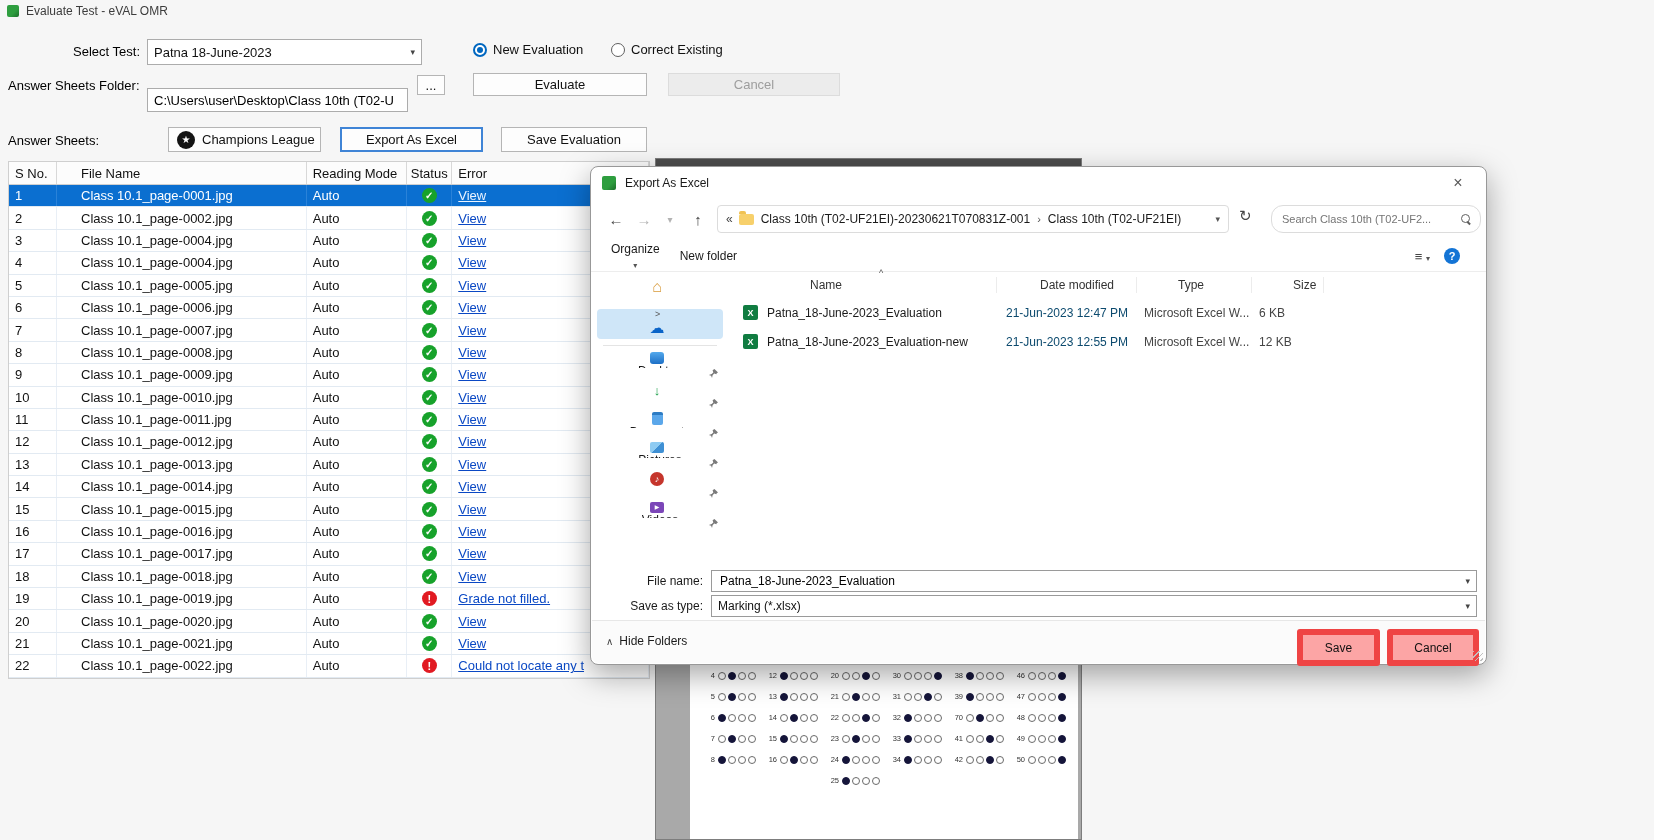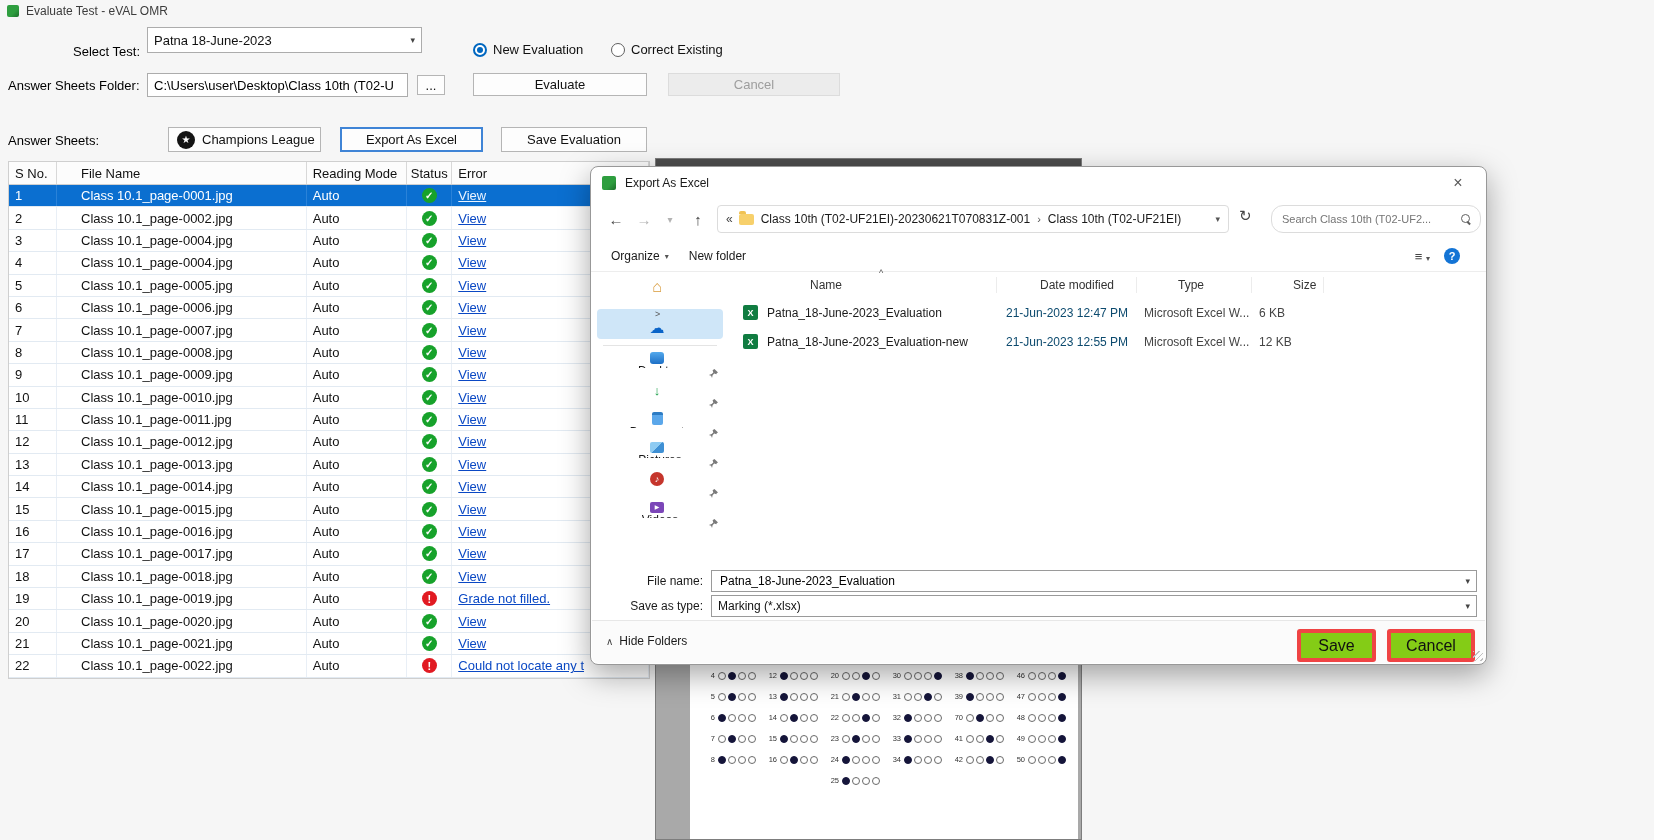--- a/index.html
+++ b/index.html
@@ -82,21 +82,21 @@
   .crumb-sep{margin:0 7px;color:#555;font-size:11px;}
   .crumb-chev{margin-left:auto;color:#555;font-size:9px;}
   .refresh{position:absolute;left:648px;top:40px;font-size:15px;color:#474747;cursor:pointer;}
   .searchbox{position:absolute;left:680px;top:38px;width:210px;height:28px;border:1px solid #dcdcdc;border-radius:12px;
              background:#fff;display:flex;align-items:center;box-sizing:border-box;padding:0 8px;}
   .searchbox input{border:none;outline:none;flex:1;font-size:11px;color:#333;font-family:"Liberation Sans",sans-serif;background:transparent;min-width:0;}
   .mag{width:11px;height:11px;position:relative;flex:0 0 auto;margin-left:4px;}
   .mag::before{content:"";position:absolute;left:0;top:0;width:7px;height:7px;border:1.4px solid #5f5f5f;border-radius:50%;}
   .mag::after{content:"";position:absolute;left:7px;top:7px;width:4px;height:1.6px;background:#5f5f5f;transform:rotate(45deg);transform-origin:0 0;}
   .dlg-toolbar{position:absolute;left:0;top:74px;right:0;height:30px;border-bottom:1px solid #ededed;display:flex;align-items:center;}
-  .tool-item{margin-left:20px;color:#1a1a1a;cursor:pointer;display:flex;align-items:center;gap:5px;}
+  .tool-item{margin-left:20px;color:#1a1a1a;cursor:pointer;display:flex;align-items:center;gap:5px;flex-direction:column;}
   .tool-item .chev{font-size:8px;color:#555;}
   .tool-right{margin-left:auto;display:flex;align-items:center;gap:14px;margin-right:26px;}
   .view-ic{font-size:13px;color:#474747;cursor:pointer;}
   .help-ic{width:16px;height:16px;border-radius:50%;background:#1374d5;color:#fff;font-size:11px;font-weight:bold;
            display:flex;align-items:center;justify-content:center;cursor:pointer;}
 
   .side{position:absolute;left:6px;top:112px;width:126px;}
   .side-item{height:30px;display:flex;align-items:center;border-radius:4px;padding:0 4px;cursor:pointer;position:relative;flex-direction:column;}
   .side-item.side-selected{background:#cfe6f8;}
   .side-chev{width:10px;font-size:9px;color:#555;flex:0 0 auto;}
@@ -132,49 +132,49 @@
   .fn-row{position:absolute;left:0;right:0;height:24px;display:flex;align-items:center;}
   .fn-lbl{position:absolute;width:108px;text-align:right;font-size:12px;color:#1a1a1a;}
   .fn-combo{position:absolute;left:120px;width:766px;height:22px;border:1px solid #9a9a9a;background:#fff;
             display:flex;align-items:center;box-sizing:border-box;padding:0 6px;font-size:12px;}
   .fn-combo input{border:none;outline:none;flex:1;font-size:12px;font-family:"Liberation Sans",sans-serif;background:transparent;min-width:0;}
   .fn-combo .chev{margin-left:auto;font-size:9px;color:#444;padding-left:6px;}
   .dlg-footer{position:absolute;left:1px;right:1px;bottom:1px;height:42px;background:#fbfbfb;border-top:1px solid #e7e7e7;
               border-radius:0 0 7px 7px;}
   .hidefolders{position:absolute;left:14px;top:13px;font-size:12px;color:#1a1a1a;cursor:pointer;display:flex;gap:6px;align-items:center;}
   .hidefolders .chev{font-size:10px;color:#444;}
-  .dlg-btn{position:absolute;top:8px;height:25px;background:#84cc16;border:4px solid #ef4444;border-radius:3px;
-           font-size:16px;display:flex;align-items:center;justify-content:center;cursor:pointer;}
+  .dlg-btn{position:absolute;top:8px;height:25px;background:#fca5a5;border:6px solid #ef4444;border-radius:3px;
+           font-size:12px;display:flex;align-items:center;justify-content:center;cursor:pointer;}
   .grip{position:absolute;right:3px;bottom:3px;width:10px;height:10px;
         background:repeating-linear-gradient(135deg,#bfbfbf 0 1px,transparent 1px 4px);}
 </style>
 </head>
 <body>
 
 <div class="titlebar">
   <span class="app-icon"></span>
   <span class="title-text">Evaluate Test - eVAL OMR</span>
 </div>
 
 <div class="lbl ta-r" style="left:36px;top:44px;width:104px;">Select Test:</div>
-<div class="combo" style="left:147px;top:27px;width:261px;justify-content:center;">
+<div class="combo" style="left:147px;top:39px;width:261px;justify-content:center;">
   <span>Patna 18-June-2023</span>
   <span class="chev">▾</span>
 </div>
 <div class="radio-wrap" style="left:473px;top:42px;">
   <span class="radio on"></span>
   <span>New Evaluation</span>
 </div>
 <div class="radio-wrap" style="left:611px;top:42px;">
   <span class="radio"></span>
   <span>Correct Existing</span>
 </div>
 
 <div class="lbl" style="left:8px;top:78px;">Answer Sheets Folder:</div>
-<input class="tbox" style="left: 147px; top: 73px; width: 261px;" value="C:\Users\user\Desktop\Class 10th (T02-U">
+<input class="tbox" style="left: 147px; top: 88px; width: 261px;" value="C:\Users\user\Desktop\Class 10th (T02-U">
 <div class="btn" style="left:417px;top:75px;width:28px;height:20px;">...</div>
 <div class="btn" style="left:473px;top:73px;width:174px;height:23px;">Evaluate</div>
 <div class="btn disabled" style="left:668px;top:73px;width:172px;height:23px;">Cancel</div>
 
 <div class="lbl" style="left:8px;top:133px;">Answer Sheets:</div>
 <div class="btn" style="left:168px;top:127px;width:153px;height:25px;justify-content:flex-start;padding-left:8px;">
   <span class="cl-logo">★</span>
   <span>Champions League</span>
 </div>
 <div class="btn focus" style="left:340px;top:127px;width:143px;height:25px;">Export As Excel</div>

